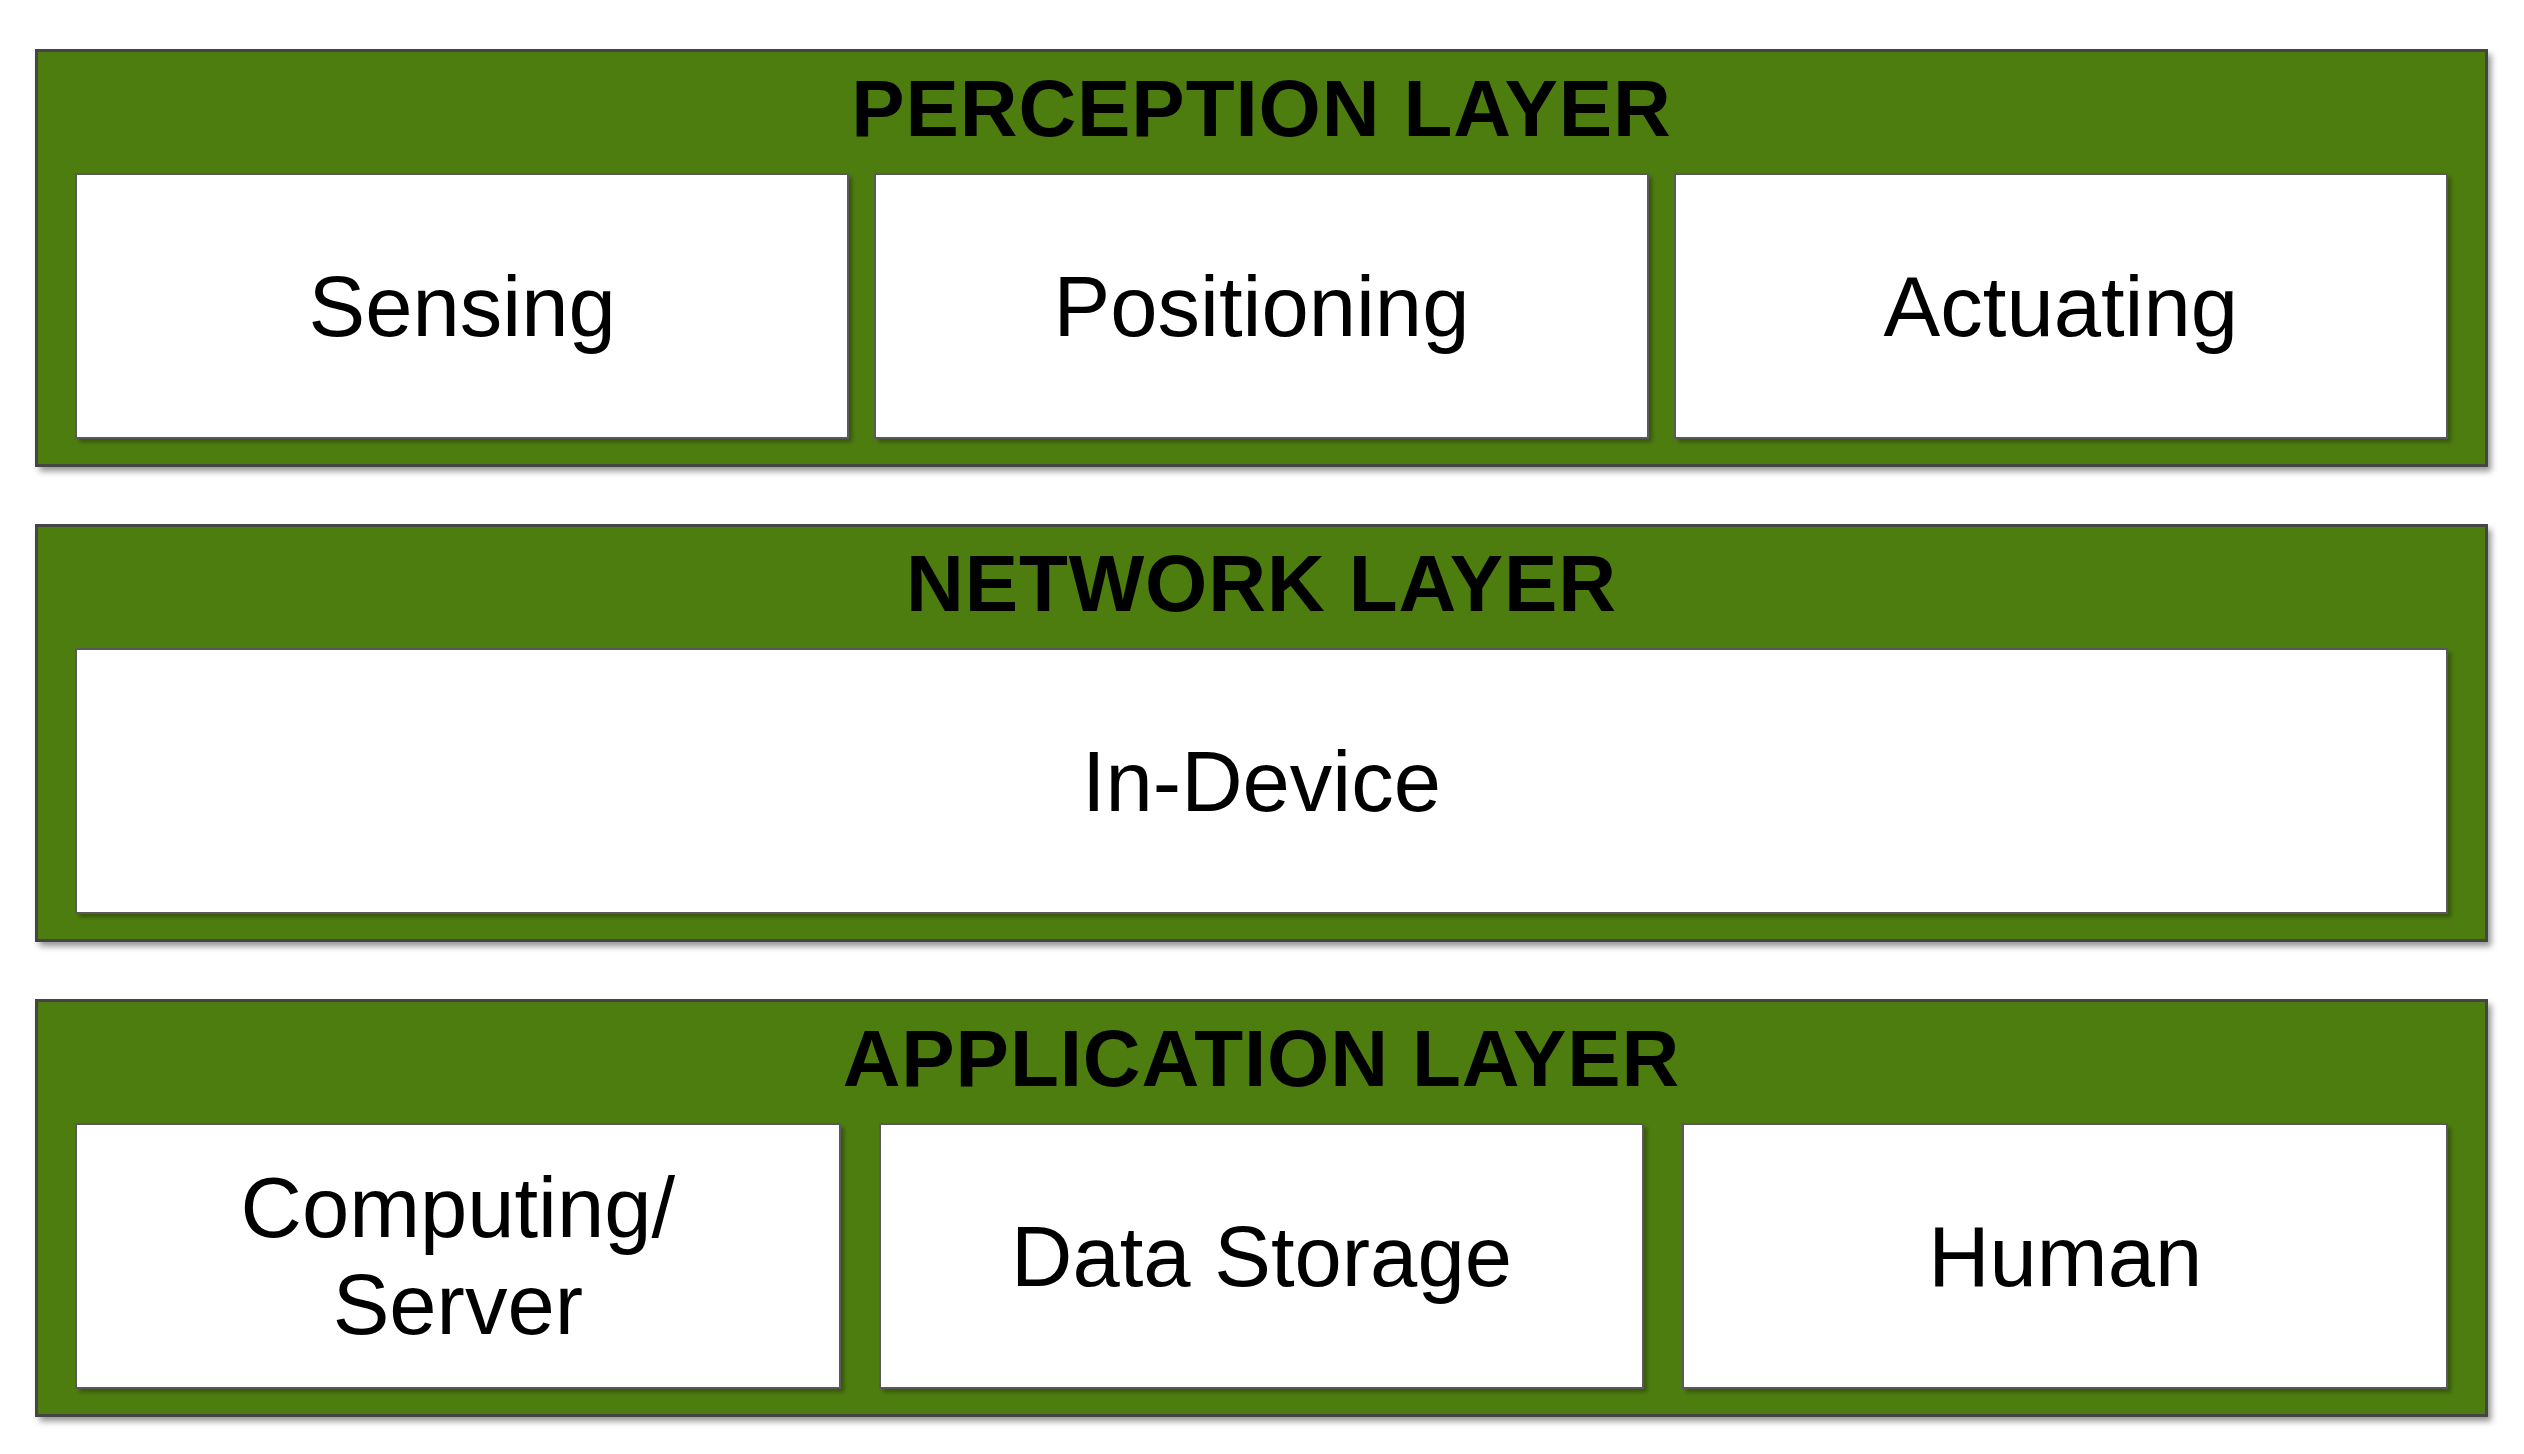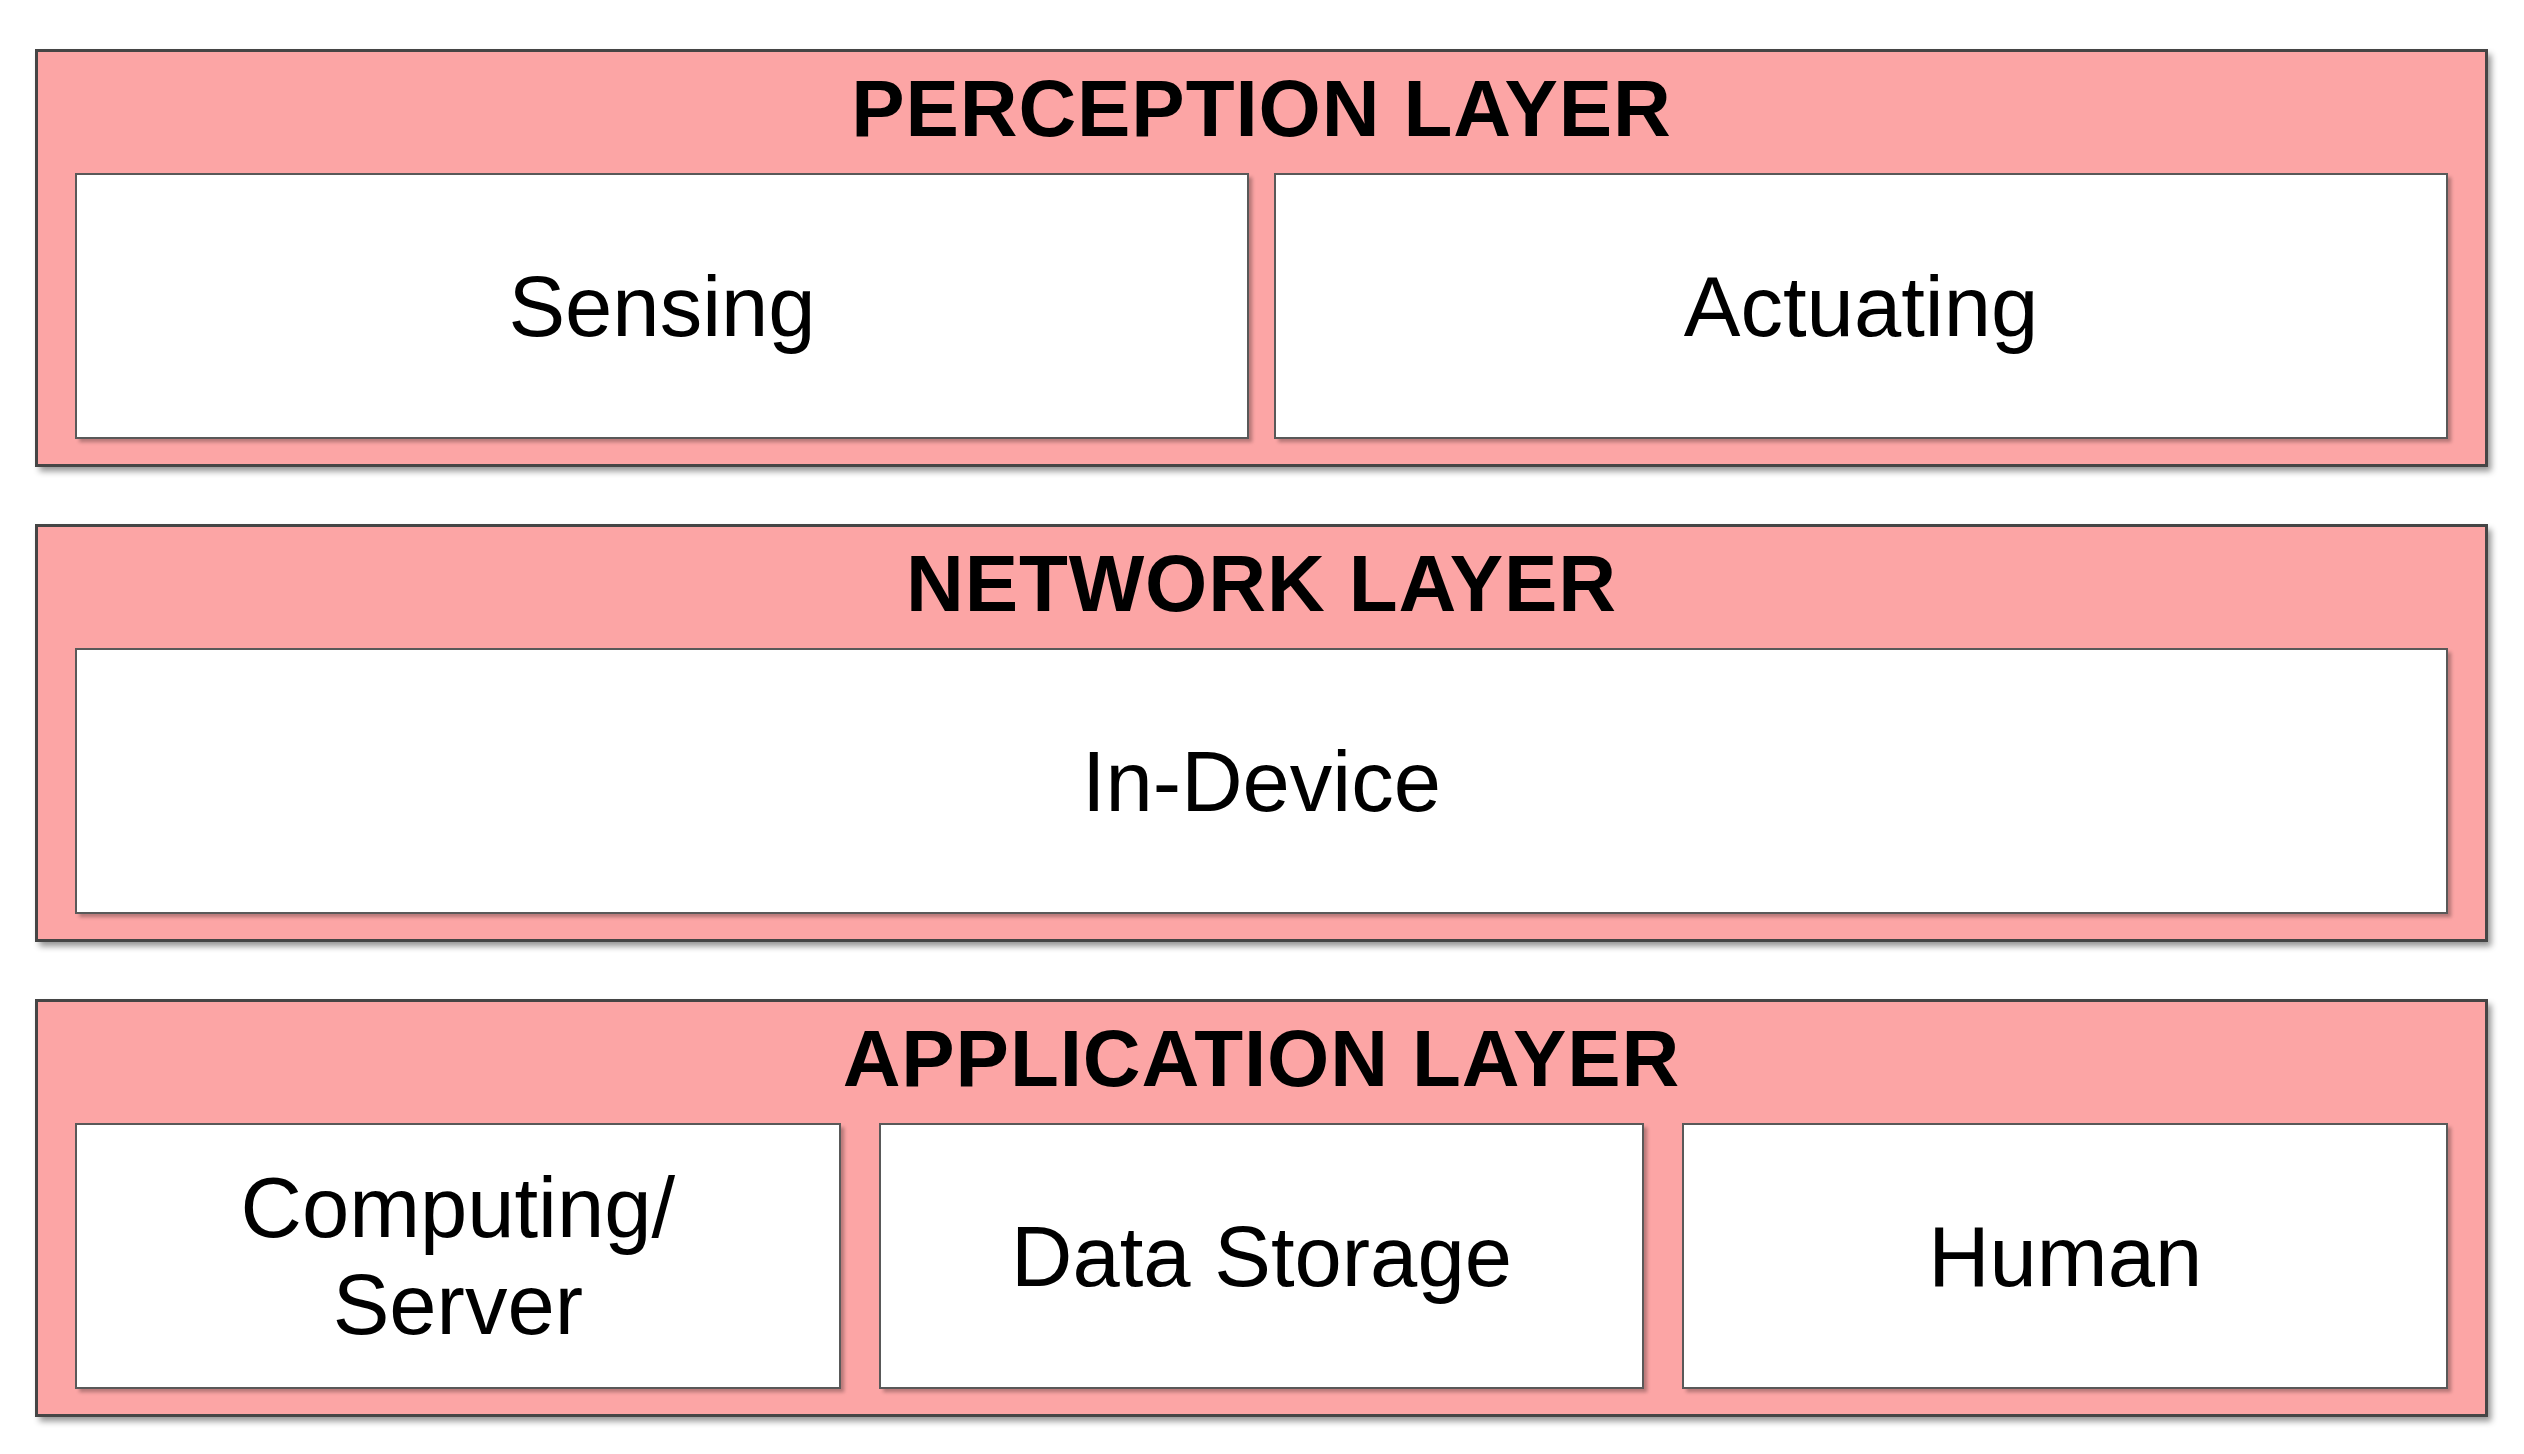--- a/index.html
+++ b/index.html
@@ -14,21 +14,21 @@
     background: #ffffff;
     font-family: "Liberation Sans", "DejaVu Sans", sans-serif;
     box-sizing: border-box;
     padding: 49px 37px 0 35px;
     overflow: hidden;
   }
   .layer {
     box-sizing: border-box;
     height: 418px;
     margin-bottom: 57px;
-    background: #fca5a5;
+    background: #4d7c0f;
     border: 3.5px solid #454545;
     box-shadow: 4.4px 5.3px 6.2px rgba(0,0,0,0.42);
     padding: 12.4px 37px 0 37px;
   }
   .layer-title {
     text-align: center;
     font-size: 80px;
     font-weight: 700;
     line-height: 1.12;
     color: #000000;
@@ -68,20 +68,23 @@
 
 <div class="canvas">
 
   <div class="layer">
     <div class="layer-title">PERCEPTION LAYER</div>
     <div class="boxes four">
       <div class="box">
         <span class="box-label">Sensing</span>
       </div>
       <div class="box">
+        <span class="box-label">Positioning</span>
+      </div>
+      <div class="box">
         <span class="box-label">Actuating</span>
       </div>
     </div>
   </div>
 
   <div class="layer">
     <div class="layer-title">NETWORK LAYER</div>
     <div class="boxes three">
       <div class="box">
         <span class="box-label">In-Device</span>

